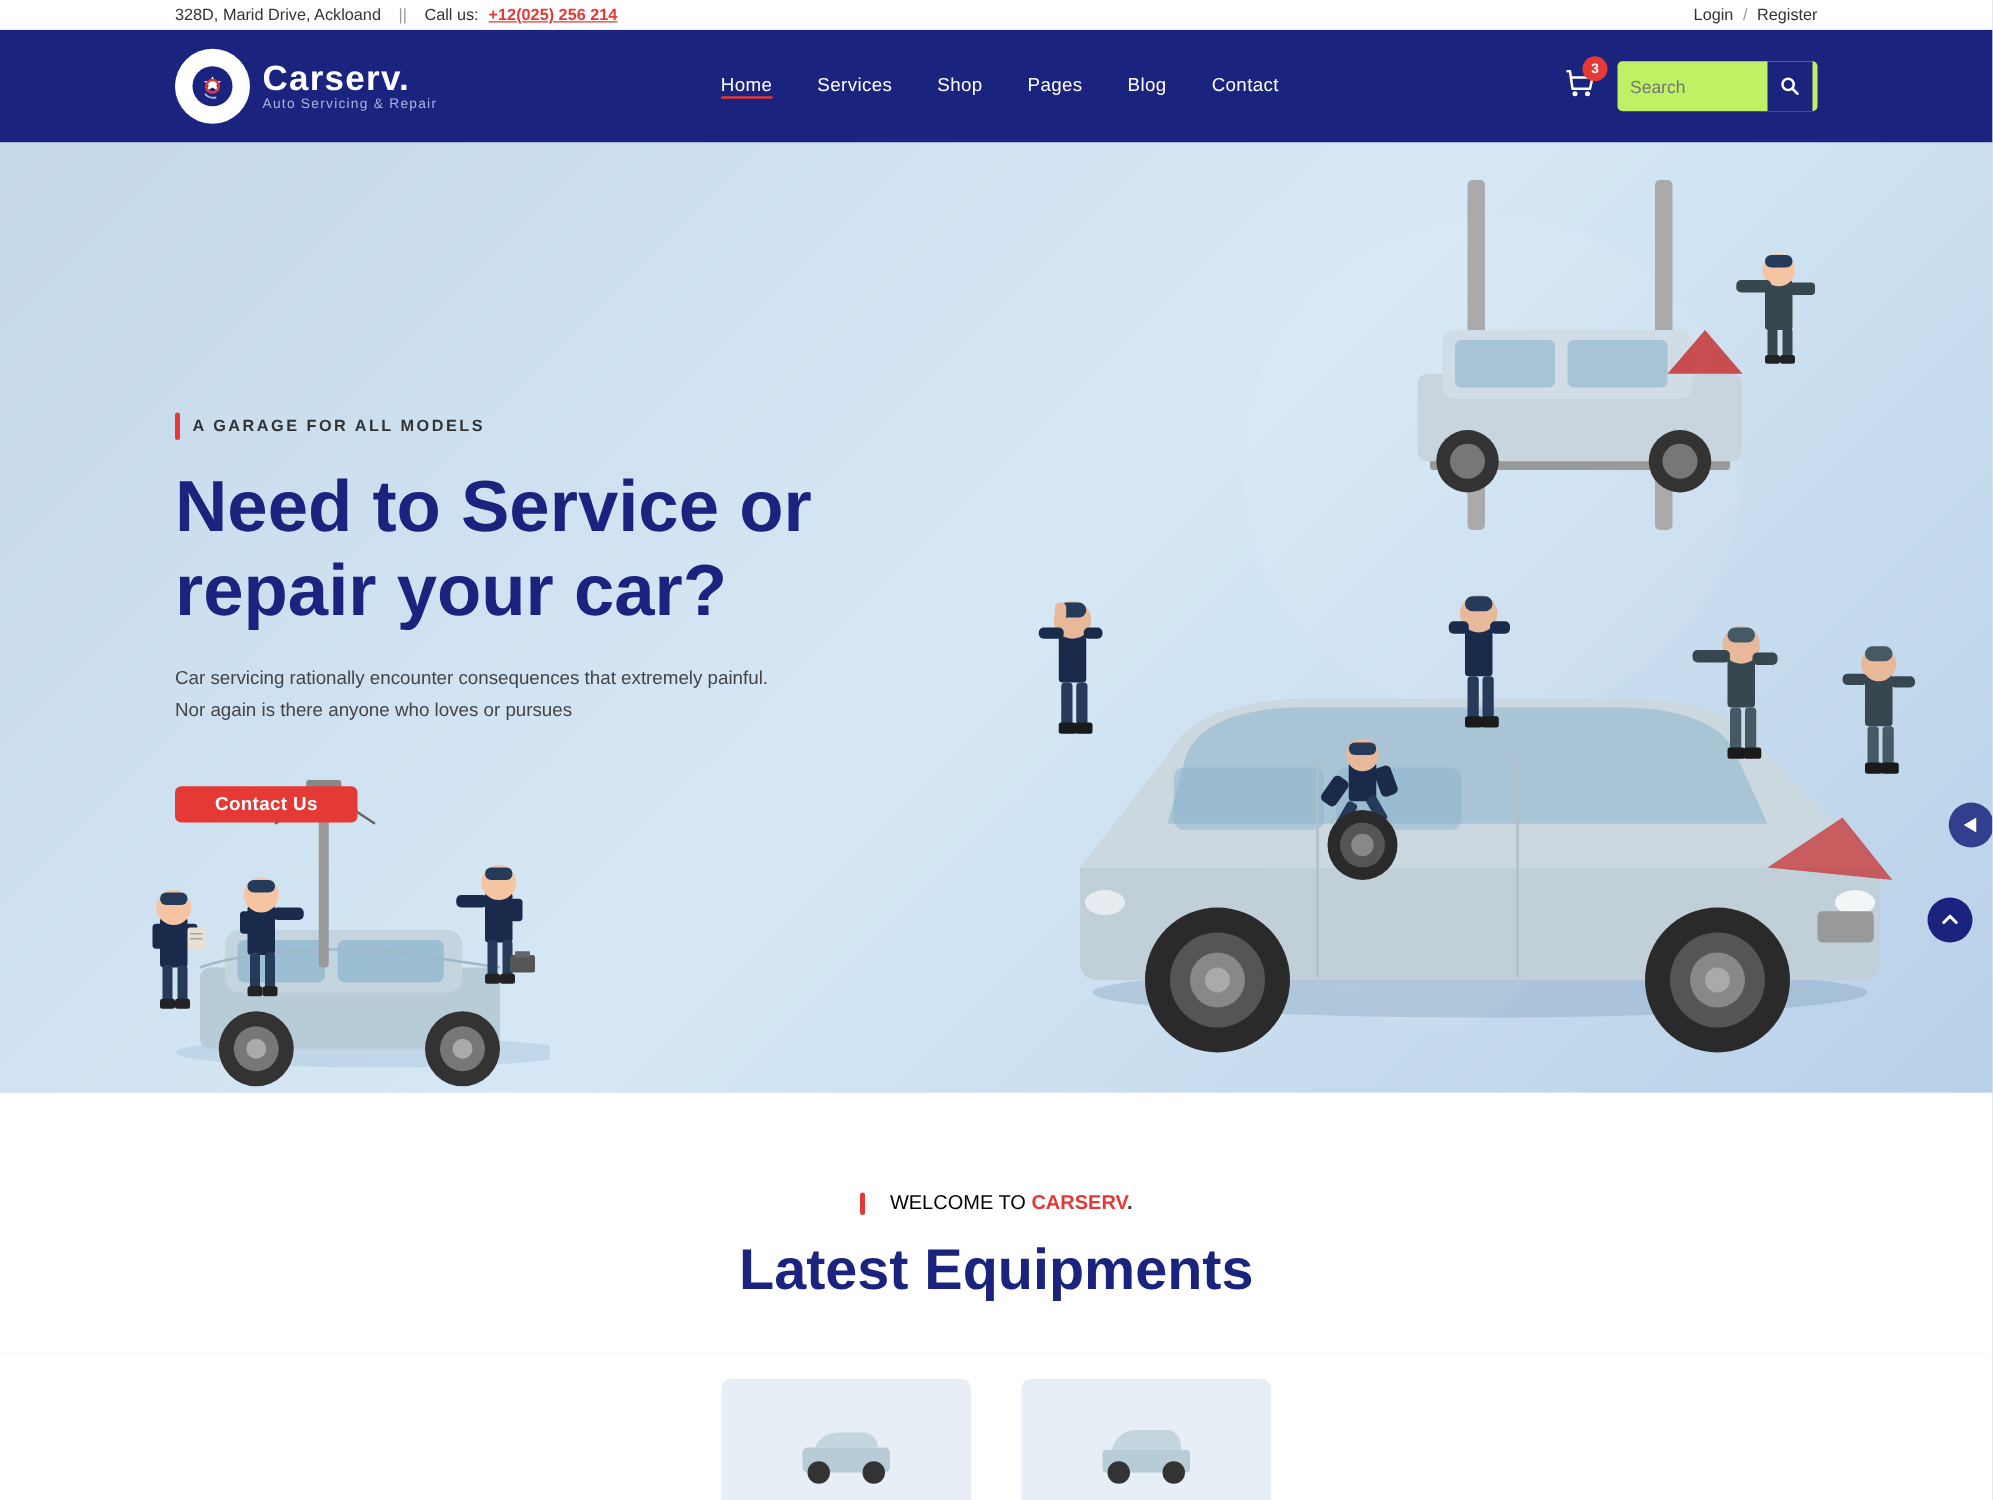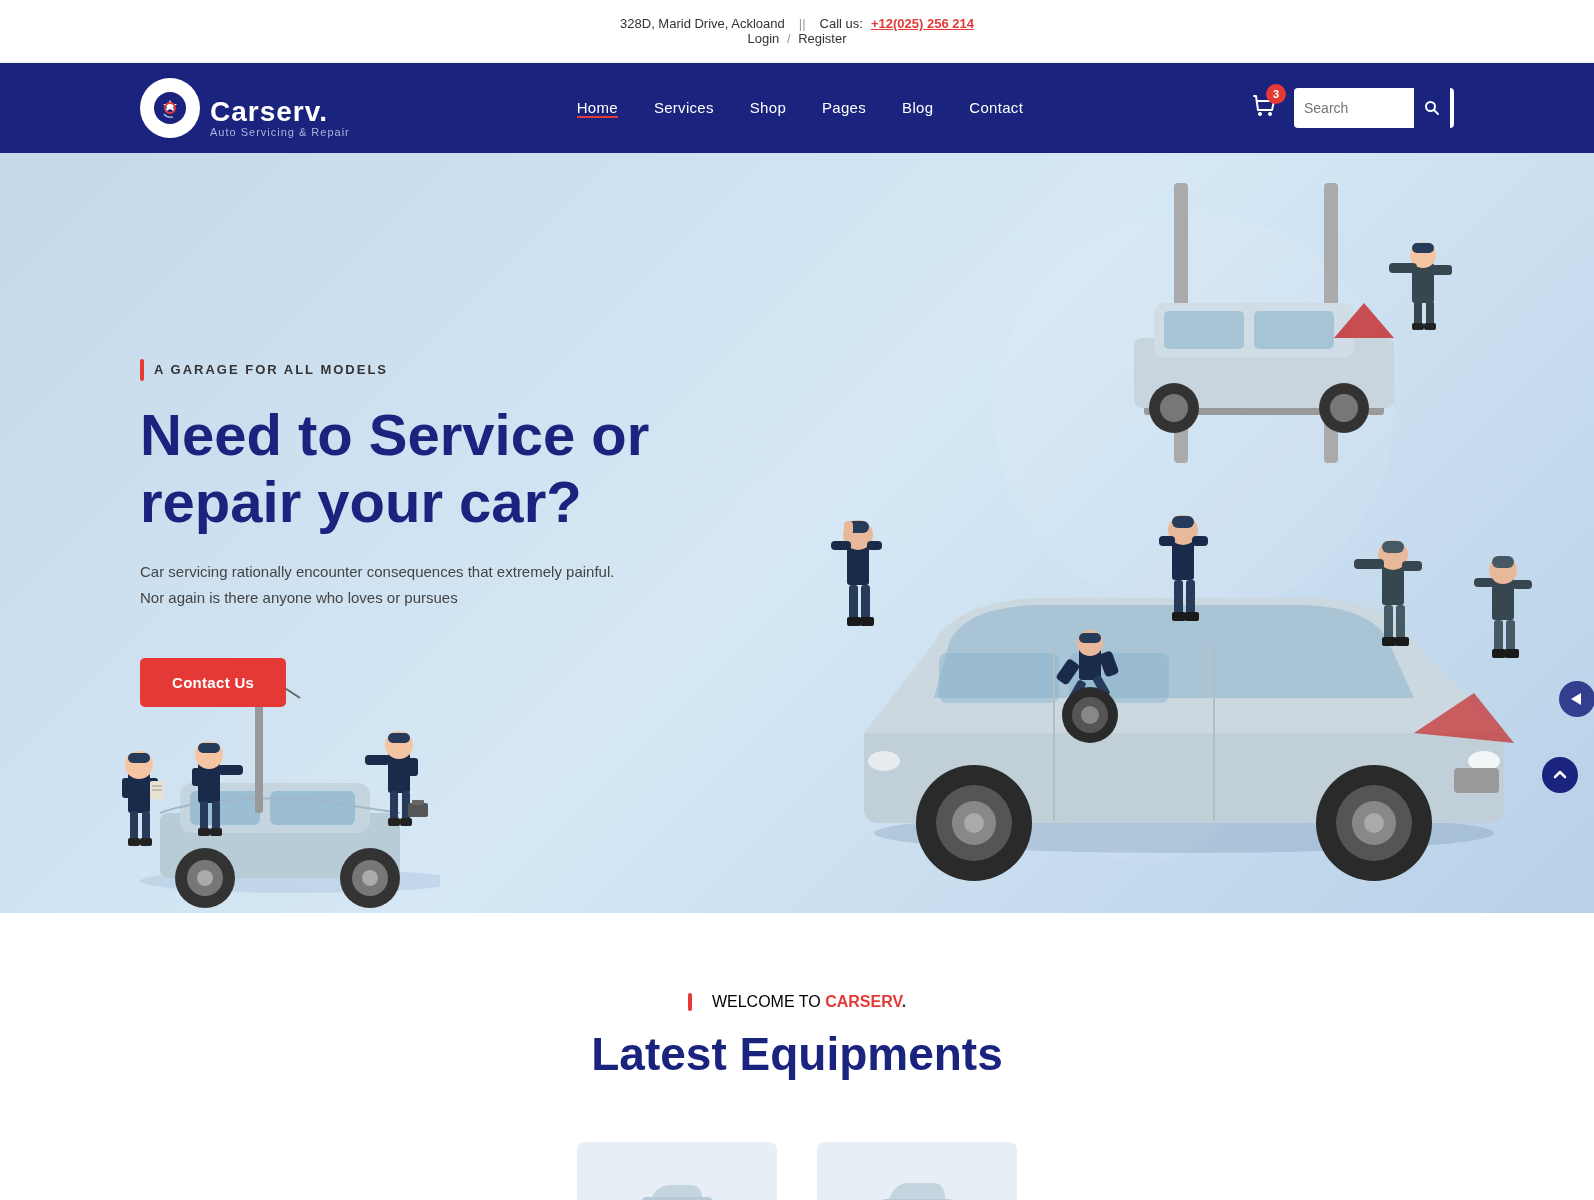--- a/index.html
+++ b/index.html
@@ -1,46 +1,45 @@
 <!DOCTYPE html>
 <html><head>
   <meta charset="utf-8">
   <style>
     * { margin: 0; padding: 0; box-sizing: border-box; }
     body { font-family: 'Segoe UI', Arial, sans-serif; background: #d6e4f0; width: 1594px; min-height: 1200px; overflow-x: hidden; }
 
     
     .top-bar {
       background: #fff;
-      padding: 16px 140px;
+      padding: 4px 140px;
       display: flex;
       align-items: center;
       justify-content: space-between;
       font-size: 13px;
       color: #333;
       border-bottom: 1px solid #eee;
-      flex-direction: column;
     }
     .top-bar-left { display: flex; align-items: center; gap: 8px; }
     .top-bar-divider { color: #999; margin: 0 6px; }
     .top-bar-phone { color: #e53935; font-weight: 600; }
     .top-bar-right a { color: #333; text-decoration: none; font-size: 13px; }
 
     
     .navbar {
       background: #1a237e;
       padding: 0 140px;
       display: flex;
       align-items: center;
       justify-content: space-between;
       height: 90px;
     }
     .logo-area {
       display: flex;
-      align-items: flex-end;
+      align-items: center;
       gap: 10px;
       cursor: pointer;
     }
     .logo-icon {
       width: 60px;
       height: 60px;
       background: #fff;
       border-radius: 50%;
       display: flex;
       align-items: center;
@@ -98,21 +97,21 @@
       height: 20px;
       font-size: 11px;
       font-weight: 700;
       display: flex;
       align-items: center;
       justify-content: center;
     }
     .search-box {
       display: flex;
       align-items: center;
-      background: #ffffff;
+      background: #bef264;
       border-radius: 4px;
       overflow: hidden;
       height: 40px;
       width: 160px;
     }
     .search-box input {
       border: none;
       outline: none;
       padding: 0 10px;
       font-size: 14px;
@@ -178,21 +177,21 @@
       font-size: 15px;
       color: #444;
       line-height: 1.7;
       margin-bottom: 48px;
       max-width: 480px;
     }
     .hero-btn {
       background: #e53935;
       color: #fff;
       border: none;
-      padding: 16px 32px;
+      padding: 6px 32px;
       border-radius: 5px;
       font-size: 15px;
       font-weight: 600;
       cursor: pointer;
       letter-spacing: 0.3px;
     }
 
     
     .scroll-btn {
       position: absolute;

